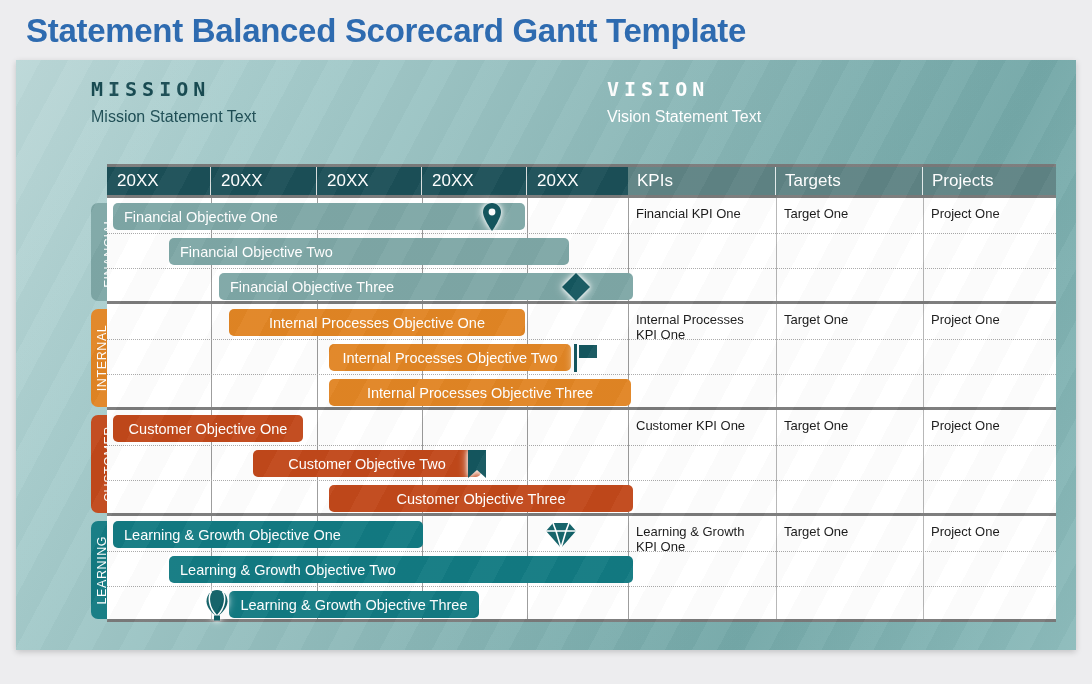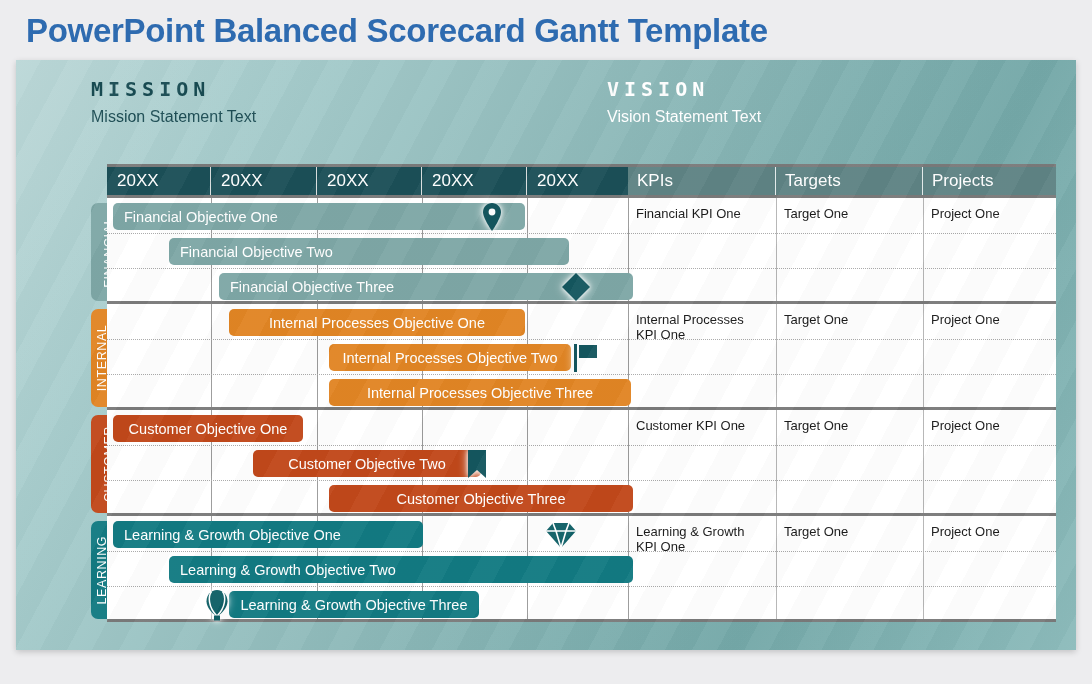--- a/index.html
+++ b/index.html
@@ -114,21 +114,21 @@
   .cellText{
     position:absolute;font-size:13px;color:#1a1a1a;line-height:15px;
     white-space:pre-line;
   }
 
   .mark{position:absolute;filter:drop-shadow(0 0 2px rgba(255,255,255,.95)) drop-shadow(0 0 4px rgba(255,255,255,.8));}
 </style>
 </head>
 <body>
 
-<div id="slide-title">PowerPoint Balanced Scorecard Gantt Template</div>
+<div id="slide-title">Statement Balanced Scorecard Gantt Template</div>
 
 <div id="panel">
 
   <div class="mv" id="mission">
     <div class="mv-head">MISSION</div>
     <div class="mv-sub">Mission Statement Text</div>
   </div>
 
   <div class="mv" id="vision">
     <div class="mv-head">VISION</div>

